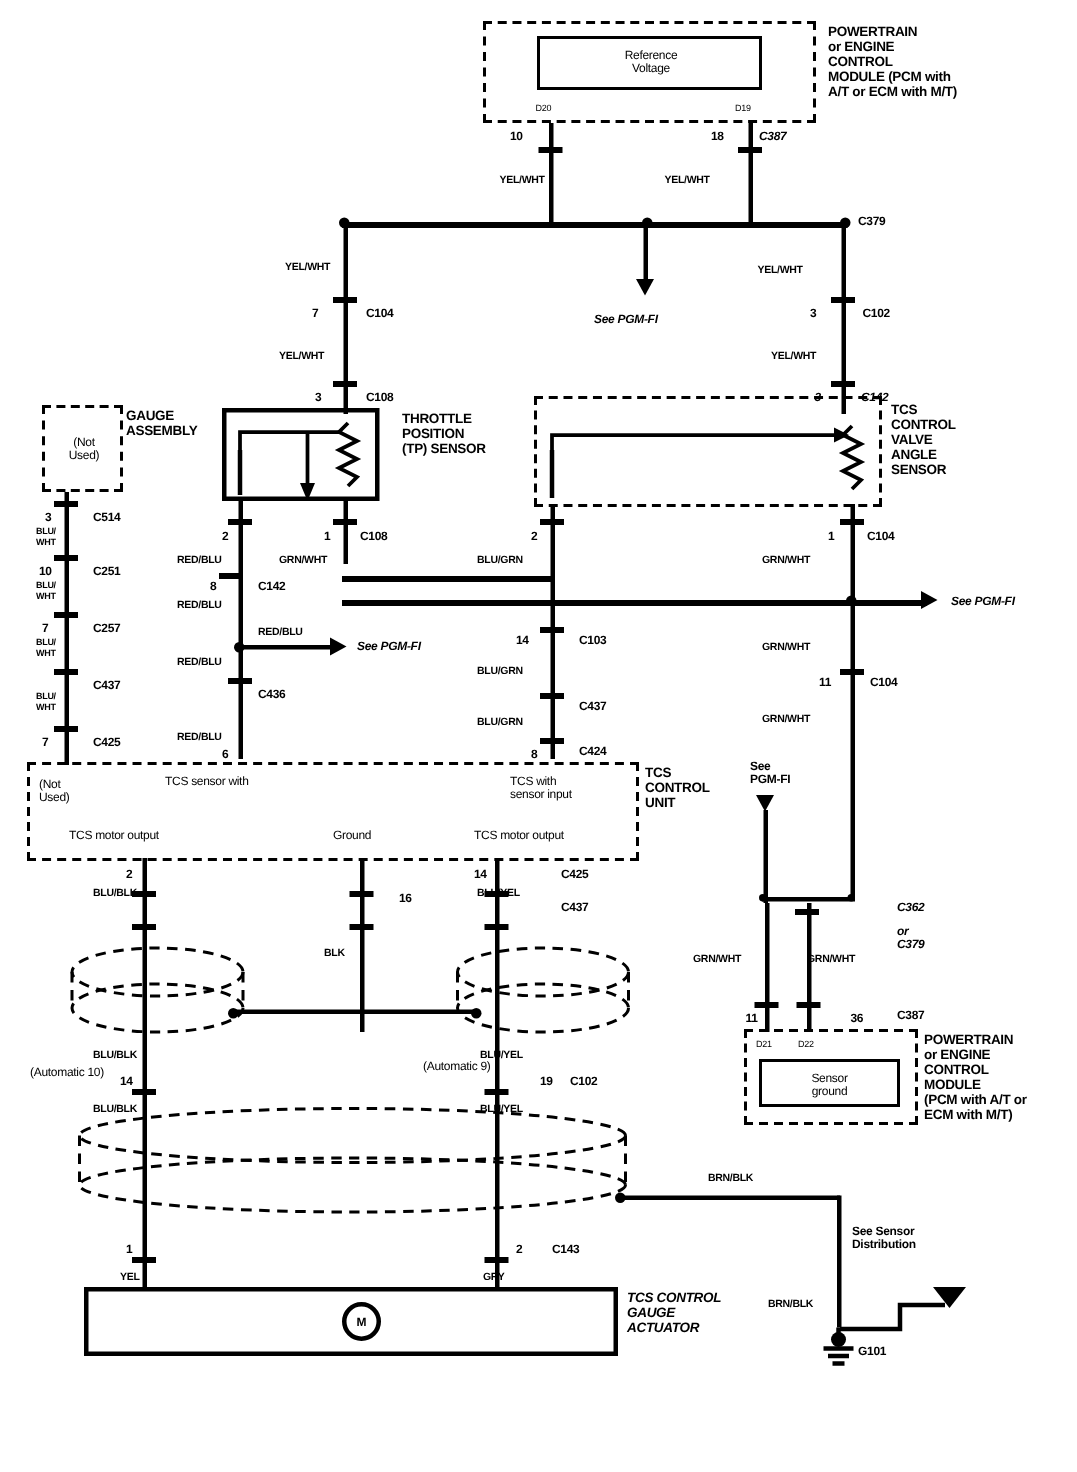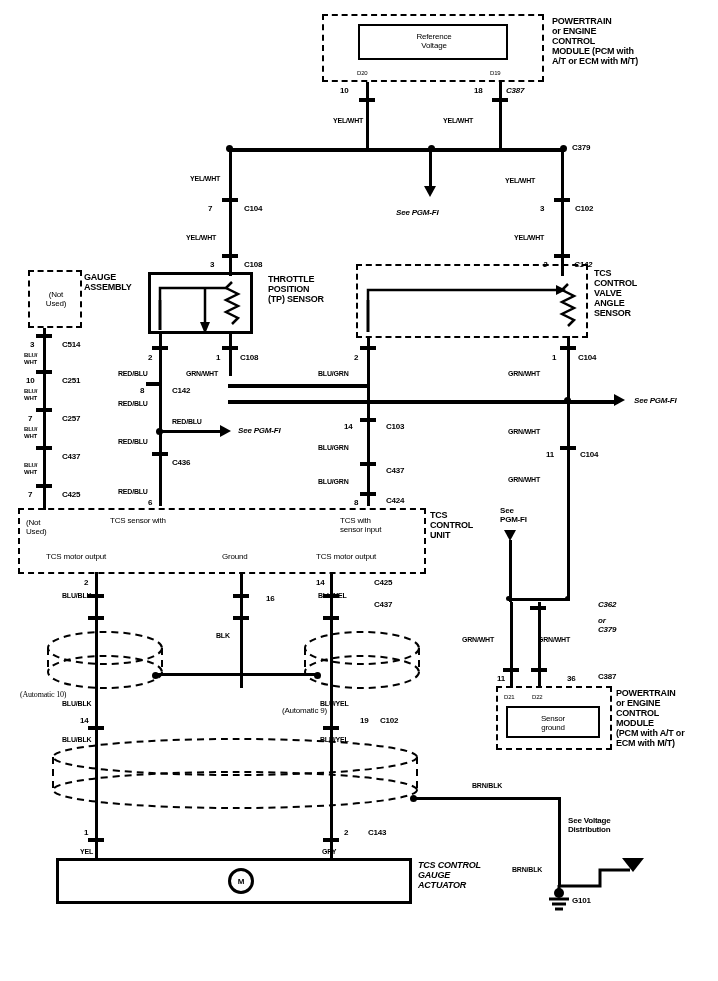--- a/index.html
+++ b/index.html
@@ -367,42 +367,42 @@
 
   <div class="w wv3" style="left:95px; top:620px; height:110px;"></div>
   <div class="w wv3" style="left:240px; top:620px; height:58px;"></div>
   <div class="w wv3" style="left:330px; top:620px; height:110px;"></div>
   <div class="dot" style="left:152px; top:672px;"></div>
   <div class="dot" style="left:314px; top:672px;"></div>
   <div class="w wh3" style="left:155px; top:673px; width:162px;"></div>
 
   <div class="lbl sm" style="left:62px; top:700px;">BLU/BLK</div>
   <div class="lbl sm" style="left:320px; top:700px;">BLU/YEL</div>
-  <div class="lbl norm" style="left:20px; top:690px;font-family:Liberation Serif, serif;">(Automatic 10)</div>
+  <div class="lbl norm" style="left:20px; top:710px;">(Automatic 10)</div>
   <div class="lbl norm" style="left:282px; top:706px;">(Automatic 9)</div>
 
   <div class="cmark" style="left:88px; top:726px;"></div>
   <div class="cmark" style="left:323px; top:726px;"></div>
   <div class="lbl" style="left:80px; top:716px;">14</div>
   <div class="lbl" style="left:360px; top:716px;">19</div>
   <div class="lbl" style="left:380px; top:716px;">C102</div>
 
   <div class="lbl sm" style="left:62px; top:736px;">BLU/BLK</div>
   <div class="lbl sm" style="left:320px; top:736px;">BLU/YEL</div>
 
   <div class="w wv3" style="left:95px; top:730px; height:112px;"></div>
   <div class="w wv3" style="left:330px; top:730px; height:112px;"></div>
   <div class="w wv3" style="left:240px; top:678px; height:10px;"></div>
 
   <div class="dot" style="left:410px; top:795px;"></div>
   <div class="w wh3" style="left:414px; top:797px; width:146px;"></div>
   <div class="lbl sm" style="left:472px; top:782px;">BRN/BLK</div>
   <div class="w wv3" style="left:558px; top:797px; height:88px;"></div>
   <div class="lbl sm" style="left:512px; top:866px;">BRN/BLK</div>
-  <div class="lbl" style="left:568px; top:816px; width:70px;">See Voltage
+  <div class="lbl" style="left:568px; top:816px; width:70px;">See Sensor
 Distribution</div>
 
   <svg class="ov">
     <polyline points="560,886 600,886 600,870 630,870" fill="none" stroke="#000" stroke-width="3"></polyline>
     <polygon points="622,858 644,858 633,872" fill="#000"></polygon>
   </svg>
 
   <svg class="ov">
     <line x1="559" y1="885" x2="559" y2="895" stroke="#000" stroke-width="3"></line>
     <circle cx="559" cy="893" r="5" fill="#000"></circle>

